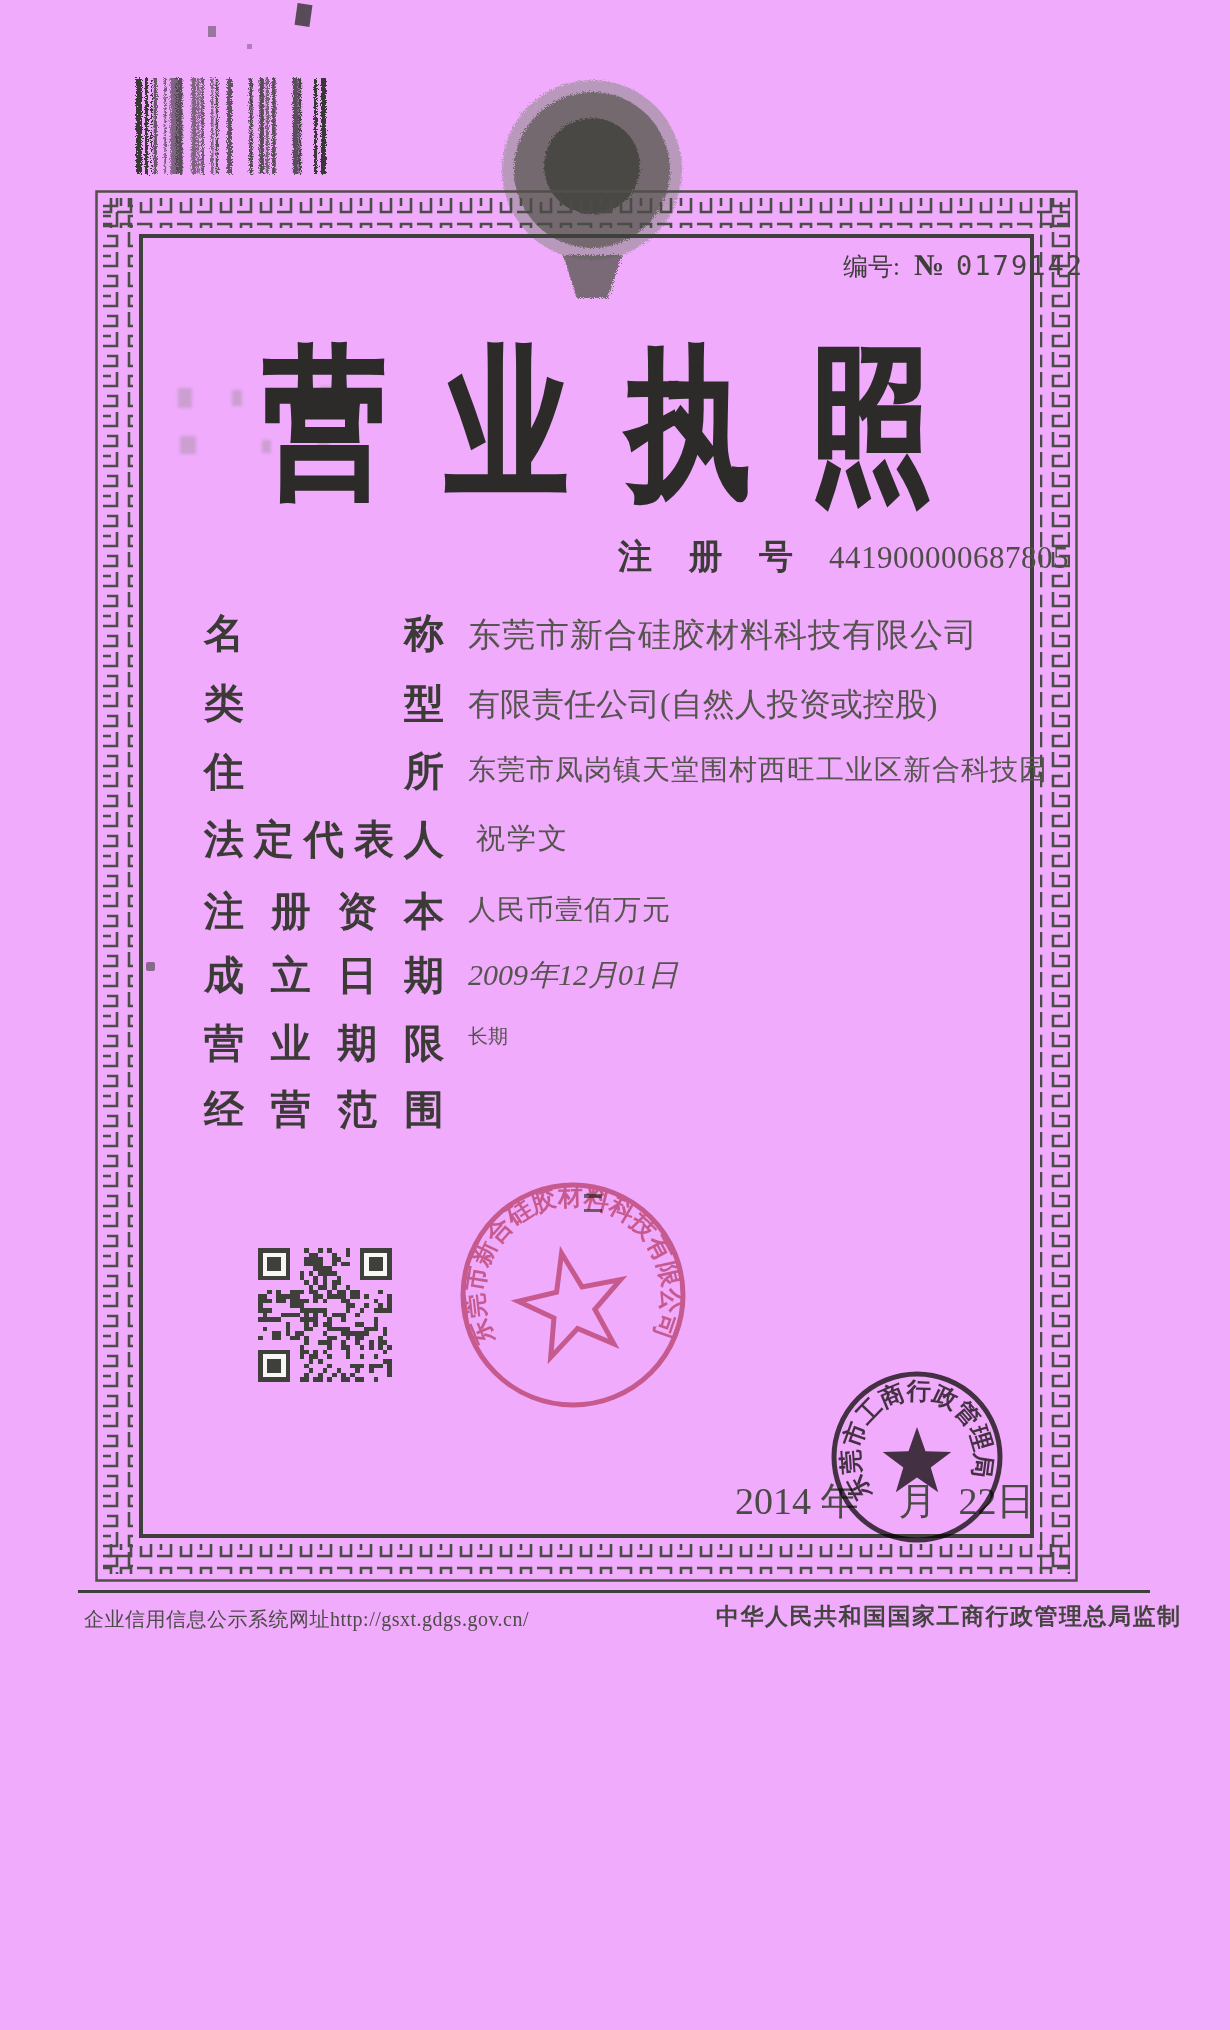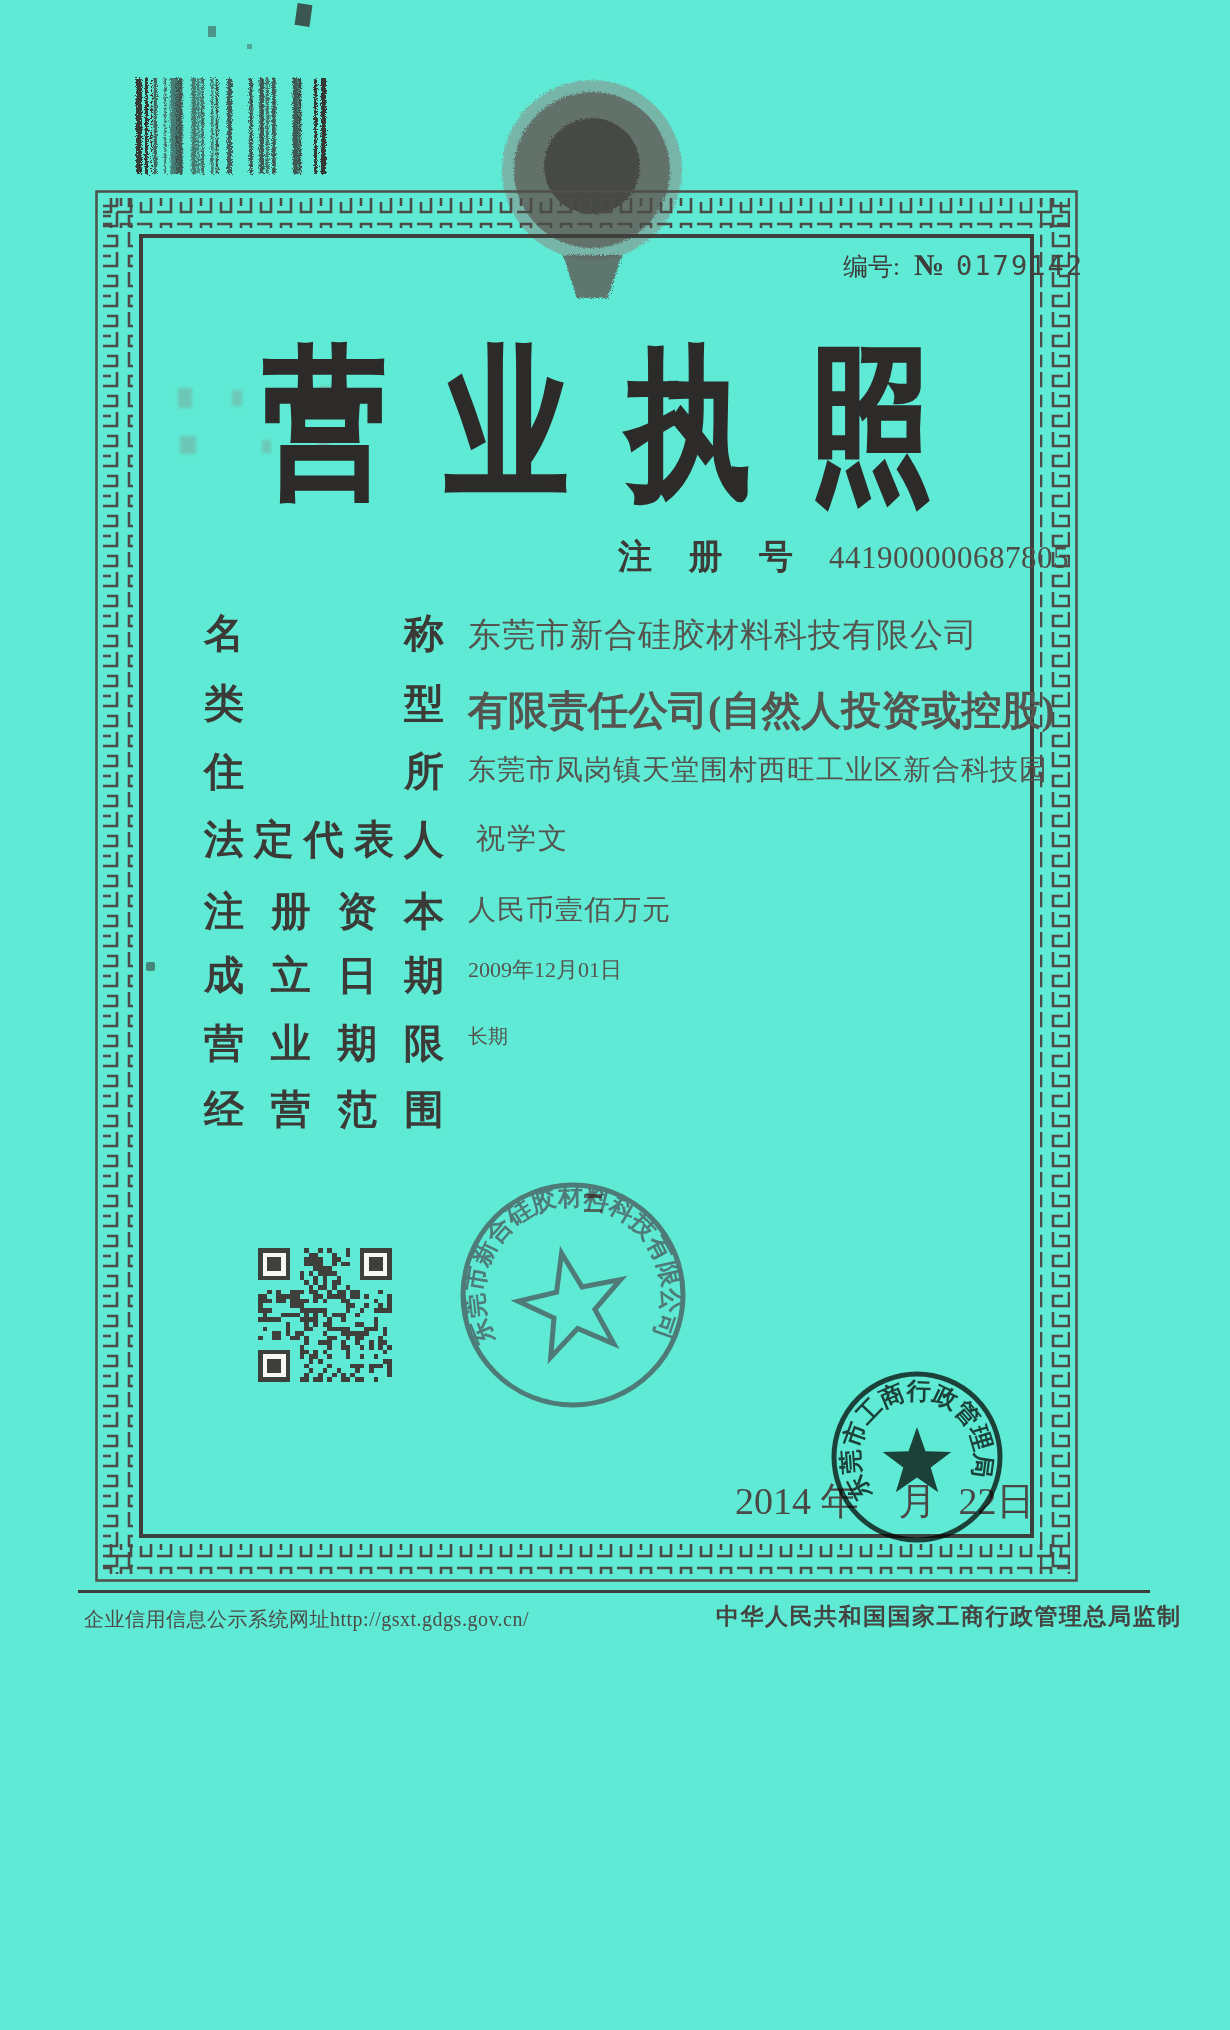--- a/index.html
+++ b/index.html
@@ -1,40 +1,40 @@
 <!DOCTYPE html>
 <html><head>
 <meta charset="utf-8">
 <style>
   html,body{margin:0;padding:0;background:#e9e9e7;}
-  .page{position:relative;width:1230px;height:2030px;background:#5eead4;overflow:hidden;
+  .page{position:relative;width:1230px;height:2030px;background:#f0abfc;overflow:hidden;
         font-family:"Liberation Serif","DejaVu Serif",serif;color:#3f3e3b;}
   .abs{position:absolute;}
   
   .serial{top:248px;left:843px;font-size:25px;color:#3e3d3a;white-space:nowrap;}
   .serial .nosym{font-weight:bold;font-size:30px;margin-left:14px;}
   .serial .num{font-family:"DejaVu Sans Mono",monospace;font-size:27px;margin-left:12px;letter-spacing:2px;color:#454440;}
   
   .title{top:318px;left:264px;font-size:122px;font-weight:900;letter-spacing:60px;white-space:nowrap;
          color:#2c2b29;-webkit-text-stroke:2.5px #2c2b29;transform:scaleY(1.32);transform-origin:top left;
          font-family:"DejaVu Sans","Liberation Sans",sans-serif;}
   
   .regno{top:534px;left:618px;white-space:nowrap;}
   .regno .rl{font-size:34px;font-weight:700;letter-spacing:14px;color:#3c3b37;}
   .regno .rn{font-size:31px;margin-left:22px;letter-spacing:.5px;color:#4f4d48;}
   
   .row{position:absolute;left:204px;display:flex;align-items:flex-start;}
   .flabel{width:240px;display:flex;justify-content:space-between;font-size:40px;font-weight:700;color:#3b3a36;flex:none;}
   .fvalue{margin-left:24px;padding-top:7px;color:#56544f;width:600px;}
   .v0{font-size:33px;letter-spacing:1px;}
-  .v1{font-size:40px;font-weight:bold;}
+  .v1{font-size:32px;}
   .v2{font-size:28px;letter-spacing:1px;width:610px;}
   .v3{font-size:29px;letter-spacing:2px;margin-left:32px;}
   .v4{font-size:28px;letter-spacing:1px;}
-  .v5{font-size:22px;}
+  .v5{font-size:30px;font-style:italic;}
   .v6{font-size:20px;}
   .v7{font-size:23px;line-height:1.5;width:600px;padding-top:10px;color:#504e49;}
   
   .registrar{top:1398px;left:598px;font-size:37px;font-weight:600;letter-spacing:16px;color:#403e3a;white-space:nowrap;}
   .issuedate{top:1476px;left:735px;font-size:38px;color:#4a4946;white-space:nowrap;}
   .issuedate .dm{margin-left:40px;}
   .issuedate .dd{margin-left:22px;}
   .rule{top:1590px;left:78px;width:1072px;height:3px;background:#3e3e3a;}
   .foot-l{top:1606px;left:84px;font-size:20px;color:#4c4b47;letter-spacing:.5px;}
   .foot-r{top:1601px;left:716px;font-size:23px;font-weight:700;letter-spacing:1.5px;color:#444340;}

